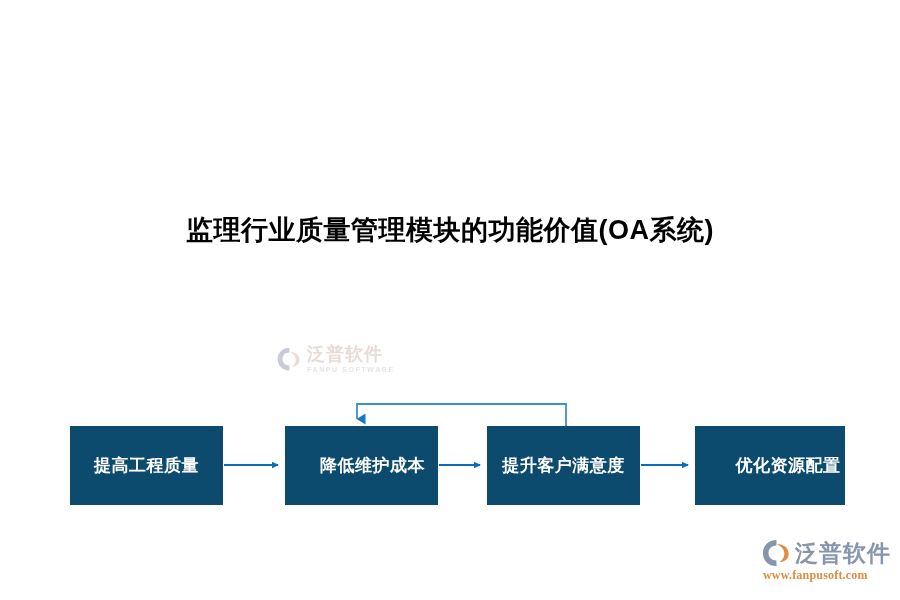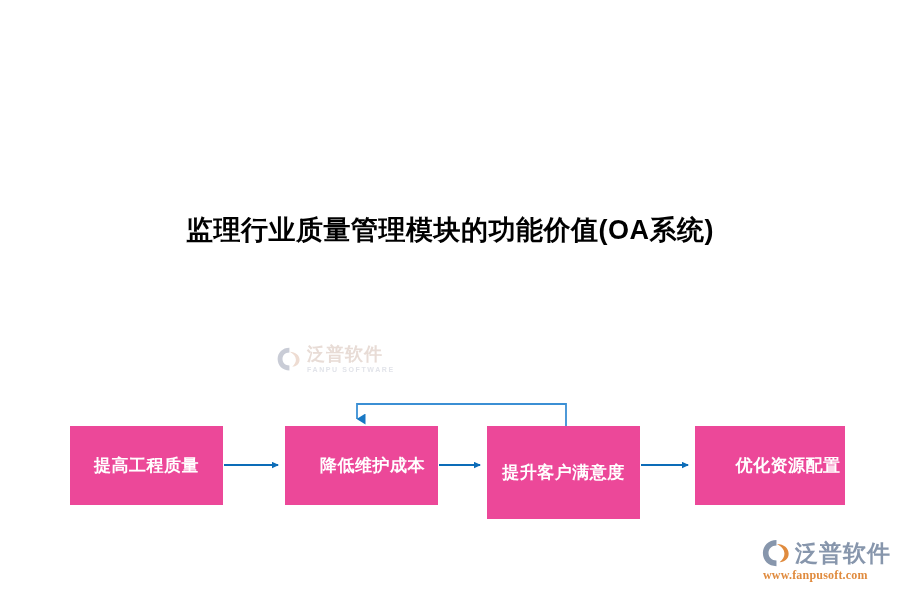--- a/index.html
+++ b/index.html
@@ -72,34 +72,34 @@
   
   #flow {
     position: absolute;
     left: 0;
     top: 0;
     width: 900px;
     height: 600px;
   }
   .flow-box {
     position: absolute;
-    background: #ec4899;
+    background: #0c4a6e;
     display: flex;
     align-items: center;
     justify-content: center;
     color: #ffffff;
     font-size: 17px;
     font-weight: bold;
     letter-spacing: 0.5px;
     white-space: nowrap;
     box-sizing: border-box;
   }
   #box-1 { left: 70px;  top: 426px; width: 153px; height: 79px; }
   #box-2 { left: 285px; top: 426px; width: 153px; height: 79px; padding-left: 22px; }
-  #box-3 { left: 487px; top: 426px; width: 153px; height: 93px; }
+  #box-3 { left: 487px; top: 426px; width: 153px; height: 79px; }
   #box-4 { left: 695px; top: 426px; width: 150px; height: 79px; padding-left: 36px; }
 
   .flow-arrow-svg {
     position: absolute;
     left: 0;
     top: 0;
     width: 900px;
     height: 600px;
     overflow: visible;
     pointer-events: none;

